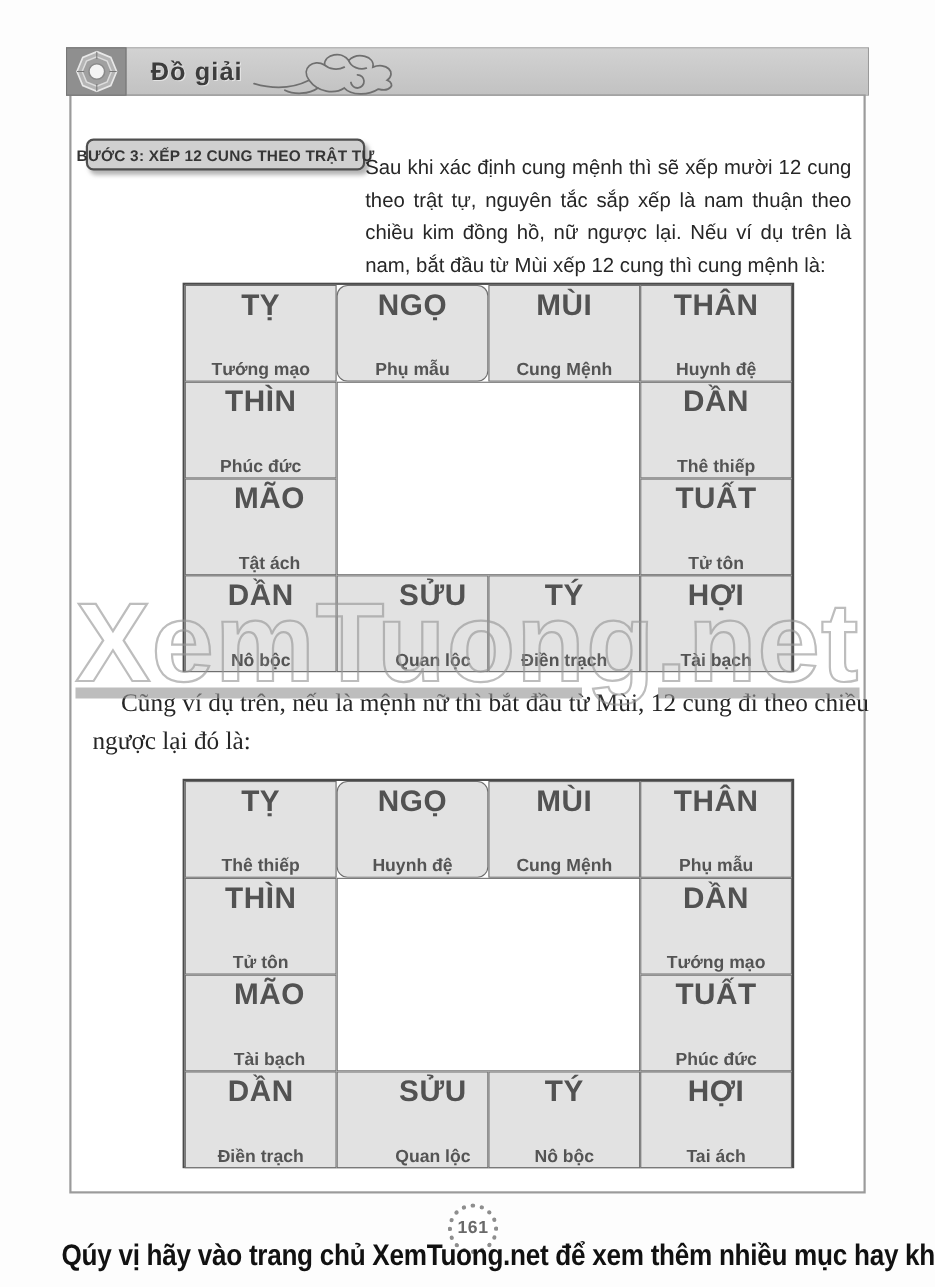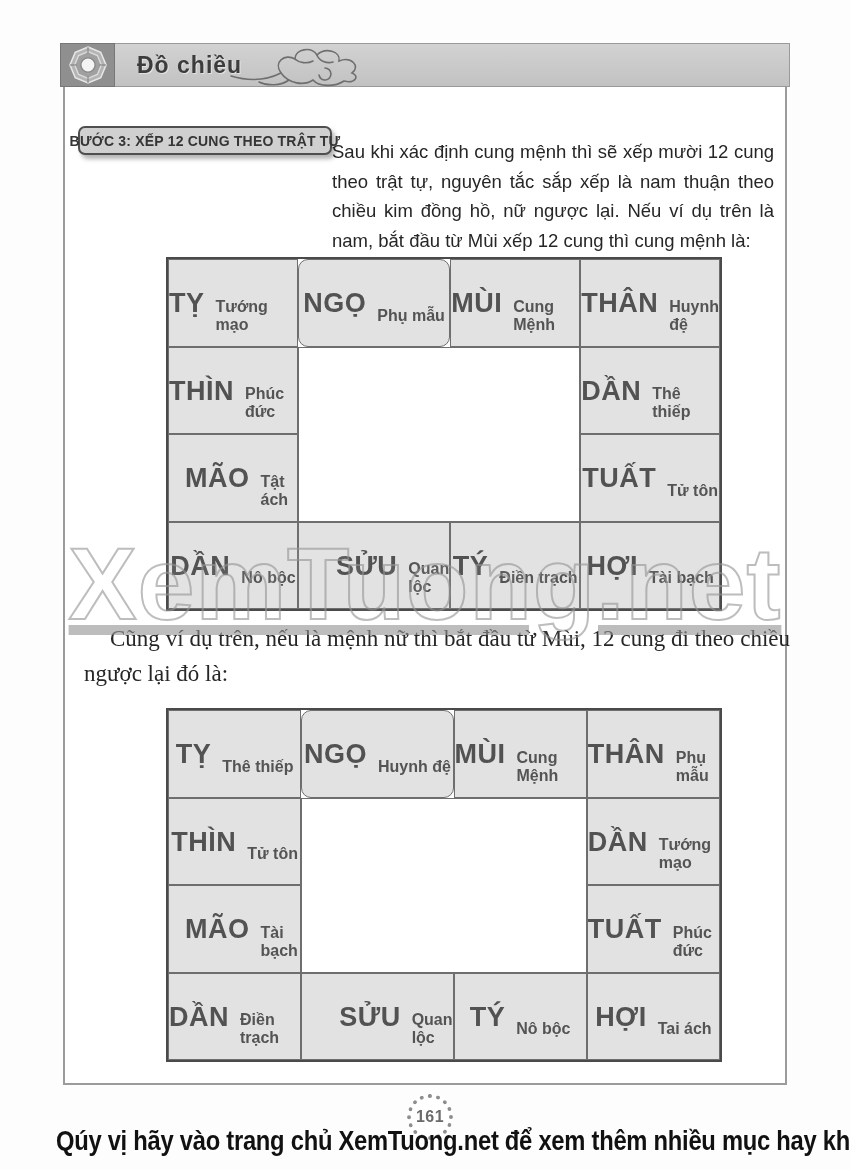--- a/index.html
+++ b/index.html
@@ -59,21 +59,21 @@
     position:absolute; left:166px; width:556px; height:354px;
     display:grid;
     grid-template-columns:repeat(4,1fr);
     grid-template-rows:repeat(4,1fr);
     border:2px solid #4a4a4a; background:#fff;
   }
   .chart1 { top:257px; }
   .chart2 { top:708px; }
   .cell {
     background:#e2e2e2; border:1px solid #6e6e6e;
-    display:flex; flex-direction:row; align-items:center; justify-content:center;
+    display:flex; flex-direction:column; align-items:center; justify-content:center;
     gap:11px; padding-top:2px;
   }
   .branch { font-size:27px; font-weight:bold; color:#525252; letter-spacing:.5px; }
   .palace { font-size:16px; font-weight:bold; color:#545454;margin-top:24px; }
   .r1c1{grid-area:1/1;} .r1c2{grid-area:1/2;border-radius:10px;} .r1c3{grid-area:1/3;} .r1c4{grid-area:1/4;}
   .r2c1{grid-area:2/1;} .r2c4{grid-area:2/4;}
   .r3c1{grid-area:3/1;padding-left:16px;} .r3c4{grid-area:3/4;}
   .r4c1{grid-area:4/1;} .r4c2{grid-area:4/2;padding-left:37px;} .r4c3{grid-area:4/3;} .r4c4{grid-area:4/4;}
   .center { grid-row:2/4; grid-column:2/4; background:#fff; border:1px solid #6e6e6e; }
   
@@ -110,21 +110,21 @@
     <svg width="38" height="38" viewBox="0 0 40 40">
       <polygon points="20,1 33.4,6.6 39,20 33.4,33.4 20,39 6.6,33.4 1,20 6.6,6.6" fill="#b5b5b5" stroke="#e8e8e8" stroke-width="1.6"></polygon>
       <polygon points="20,6 29.9,10.1 34,20 29.9,29.9 20,34 10.1,29.9 6,20 10.1,10.1" fill="#a0a0a0" stroke="#dcdcdc" stroke-width="1.4"></polygon>
       <line x1="20" y1="1" x2="20" y2="8" stroke="#787878" stroke-width="1"></line>
       <line x1="20" y1="32" x2="20" y2="39" stroke="#787878" stroke-width="1"></line>
       <line x1="1" y1="20" x2="8" y2="20" stroke="#787878" stroke-width="1"></line>
       <line x1="32" y1="20" x2="39" y2="20" stroke="#787878" stroke-width="1"></line>
       <circle cx="20" cy="20" r="7.5" fill="#f4f4f4" stroke="#8a8a8a" stroke-width="1.5"></circle>
     </svg>
   </div>
-  <span class="header-title">Đồ chiều</span>
+  <span class="header-title">Đồ giải</span>
   <svg class="cloud" width="160" height="42" viewBox="0 0 160 42">
     <g fill="none" stroke="#6f6f6f" stroke-width="1.6" stroke-linecap="round">
       <path d="M2,30 C22,36 38,34 52,27"></path>
       <path d="M52,27 C44,16 56,7 66,13 C66,3 82,0 88,9 C96,1 112,5 110,15 C122,10 132,20 123,27 C131,30 126,38 115,35 C106,41 90,41 84,34 C75,40 60,38 52,27 Z"></path>
       <path d="M66,13 C70,17 78,18 84,15"></path>
       <path d="M88,9 C90,15 98,18 104,16"></path>
       <path d="M60,34 C52,40 38,40 30,36"></path>
       <path d="M96,22 a6,6 0 1 1 -6,7"></path>
     </g>
   </svg>

